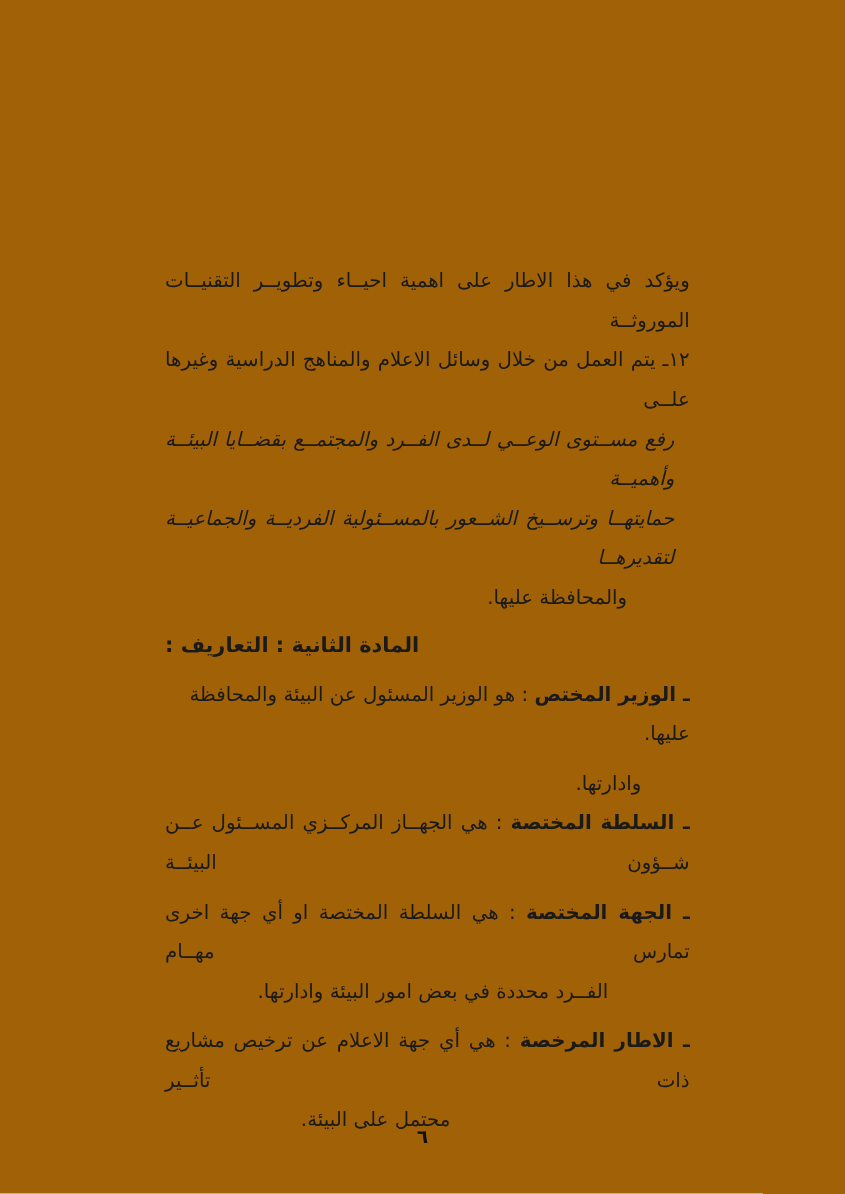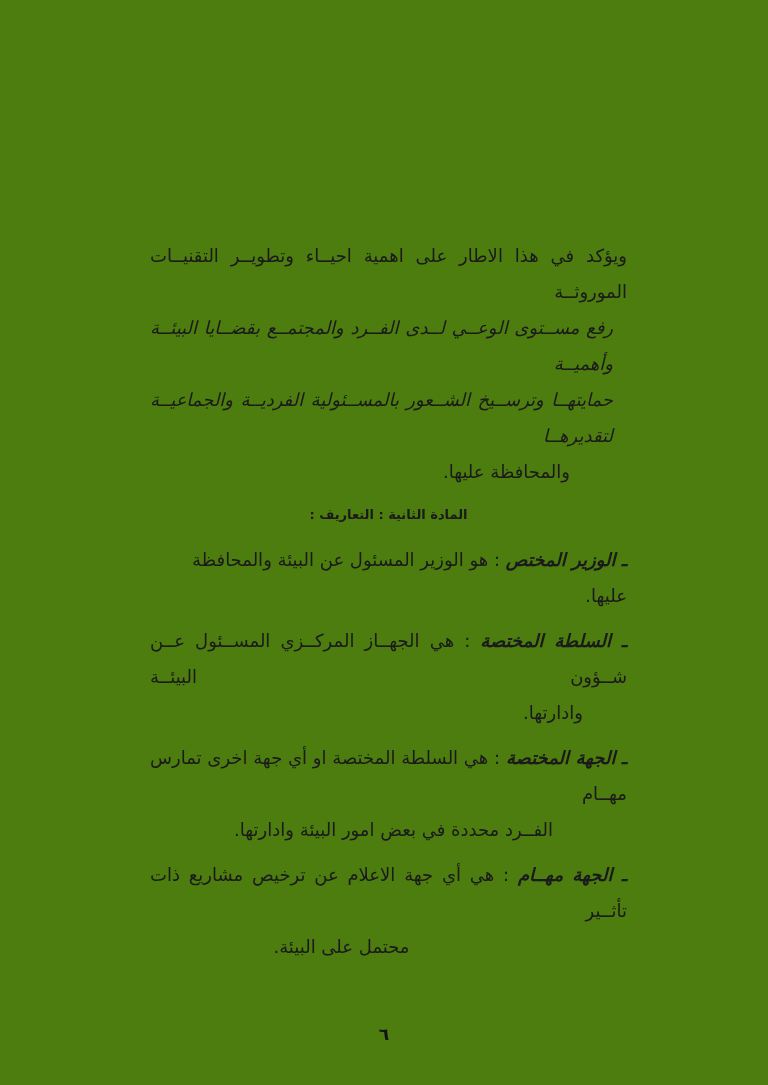--- a/index.html
+++ b/index.html
@@ -5,21 +5,21 @@
   html, body {
     margin: 0;
     padding: 0;
     background: #e8e8e8;
   }
   .page {
     position: relative;
     width: 768px;
     height: 1085px;
     margin: 0 auto;
-    background: #4d7c0f;
+    background: #a16207;
     font-family: "DejaVu Sans", sans-serif;
     color: #1a1a1a;
     direction: rtl;
     overflow: hidden;
   }
   .body-block {
     position: absolute;
     top: 238px;
     right: 141px;
     left: 150px;
@@ -37,27 +37,27 @@
   }
   .rt { text-align: right; }
   .pr14 { padding-right: 14px; font-style: italic; }
   .pr34 { padding-right: 34px; }
   .pr44 { padding-right: 44px; }
   .pr57 { padding-right: 57px; }
   .pr74 { padding-right: 74px; }
   .pr94 { padding-right: 94px; text-align: center; }
   .article-heading {
     margin: 7px 0 0 0;
-    font-size: 13px;
+    font-size: 19px;
     line-height: 36px;
     font-weight: 700;
-    text-align: center;
+    text-align: left;
   }
   .definition { margin-top: 9px; }
-  .term { font-weight: 700; font-style: italic; }
+  .term { font-weight: 700; }
   .page-number {
     position: absolute;
     top: 1022px;
     left: 0;
     right: 0;
     text-align: center;
     font-size: 17px;
     line-height: 24px;
     font-weight: 700;
     color: #111111;
@@ -67,43 +67,44 @@
 <body>
 
 <div class="page">
   <div class="body-block">
 
     <div class="para">
       <span class="line jf">ويؤكد في هذا الاطار على اهمية احيــاء وتطويــر التقنيــات الموروثــة</span>
     </div>
 
     <div class="para">
+      <span class="line jf">١٢ـ يتم العمل من خلال وسائل الاعلام والمناهج الدراسية وغيرها علــى</span>
       <span class="line jf pr14">رفع مســتوى الوعــي لــدى الفــرد والمجتمــع بقضــايا البيئــة وأهميــة</span>
       <span class="line jf pr14">حمايتهــا وترســيخ الشــعور بالمســئولية الفرديــة والجماعيــة لتقديرهــا</span>
       <span class="line rt pr57">والمحافظة عليها.</span>
     </div>
 
     <h2 class="article-heading">المادة الثانية : التعاريف :</h2>
 
     <div class="definition">
       <span class="line rt"><b class="term">ـ الوزير المختص</b><span> : هو الوزير المسئول عن البيئة والمحافظة عليها.</span></span>
     </div>
 
     <div class="definition">
+      <span class="line rt pr44">وادارتها.</span>
       <span class="line jf"><b class="term">ـ السلطة المختصة</b><span> : هي الجهــاز المركــزي المســئول عــن شــؤون البيئــة</span></span>
-      <span class="line rt pr44">وادارتها.</span>
     </div>
 
     <div class="definition">
       <span class="line jf"><b class="term">ـ الجهة المختصة</b><span> : هي السلطة المختصة او أي جهة اخرى تمارس مهــام</span></span>
       <span class="line rt pr74">الفــرد محددة في بعض امور البيئة وادارتها.</span>
     </div>
 
     <div class="definition">
-      <span class="line jf"><b class="term">ـ الجهة مهــام</b><span> : هي أي جهة الاعلام عن ترخيص مشاريع ذات تأثــير</span></span>
+      <span class="line jf"><b class="term">ـ الاطار المرخصة</b><span> : هي أي جهة الاعلام عن ترخيص مشاريع ذات تأثــير</span></span>
       <span class="line rt pr94">محتمل على البيئة.</span>
     </div>
 
     <div class="definition">
       <span class="line jf"></span>
 
     </div>
 
   </div>
 

